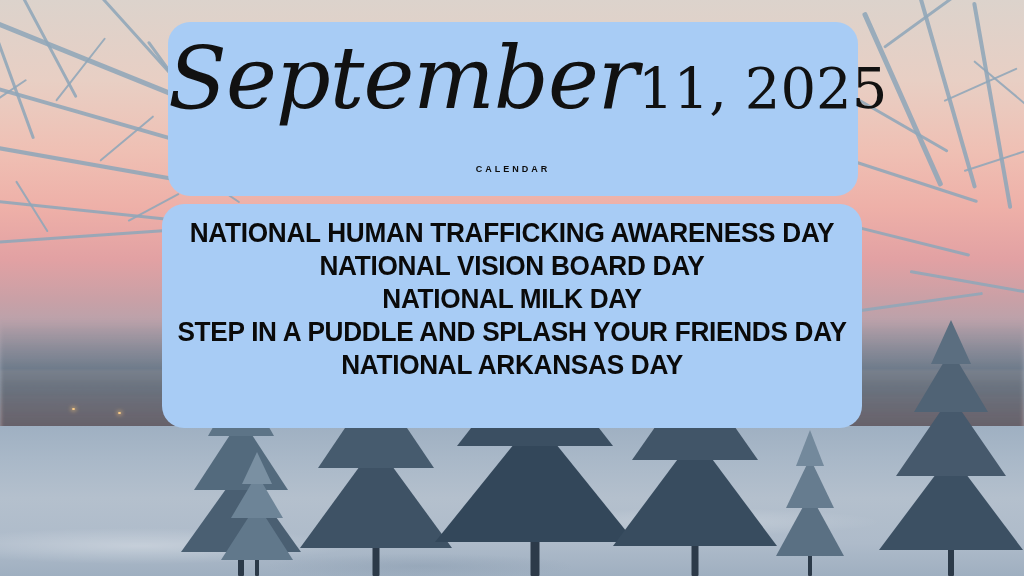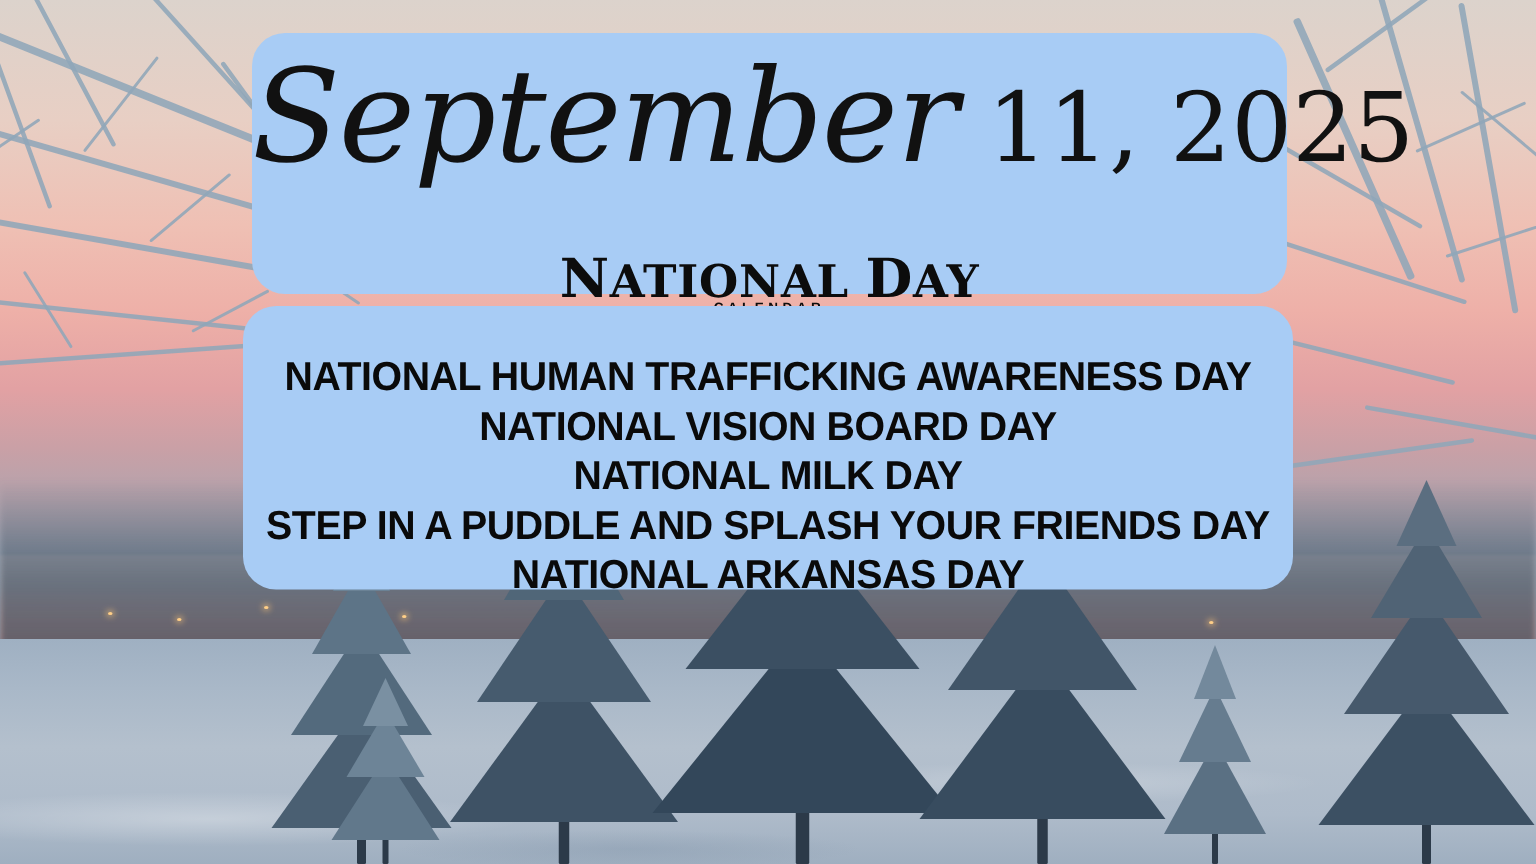--- a/index.html
+++ b/index.html
@@ -148,22 +148,22 @@
   #panel-header {
     left: 168px;
     top: 22px;
     width: 690px;
     height: 174px;
   }
   #panel-holidays {
     left: 162px;
     top: 204px;
     width: 700px;
-    height: 189px;
-    padding-top: 31px;
+    height: 224px;
+    padding-top: 13px;
   }
 
   
   .date-line {
     position: absolute;
     left: 0; right: 0;
     top: 6px;
     text-align: center;
     white-space: nowrap;
     color: #111;
@@ -171,23 +171,23 @@
   .date-script {
     font-family: "DejaVu Serif", serif;
     font-style: italic;
     font-weight: 400;
     font-size: 86px;
     letter-spacing: -1px;
   }
   .date-num {
     font-family: "DejaVu Serif", serif;
     font-weight: 400;
-    font-size: 64px;
+    font-size: 56px;
     letter-spacing: 0px;
-    margin-left: 20px;
+    margin-left: 0;
   }
 
   
   .logo {
     position: absolute;
     left: 0; right: 0;
     top: 146px;
     text-align: center;
   }
   .logo-main {
@@ -326,23 +326,20 @@
     <i style="bottom:164px; border-left-width:37px; border-right-width:37px; border-bottom-width:62px; border-bottom-color:#506375;"></i>
     <i style="bottom:212px; border-left-width:20px; border-right-width:20px; border-bottom-width:44px; border-bottom-color:#5b6e80;"></i>
   </div>
 
   <div class="panel" id="panel-header">
     <div class="date-line">
       <span class="date-script">September</span><span class="date-num">11, 2025</span>
     </div>
 
     <div class="logo">
-      <div class="logo-main">
-        <span class="big">N</span><span>ATIONAL </span><span class="big">D</span><span>AY</span>
-      </div>
       <div class="logo-sub">CALENDAR</div>
     </div>
   </div>
 
   <div class="panel" id="panel-holidays">
     <div class="holiday">NATIONAL HUMAN TRAFFICKING AWARENESS DAY</div>
     <div class="holiday">NATIONAL VISION BOARD DAY</div>
     <div class="holiday">NATIONAL MILK DAY</div>
     <div class="holiday">STEP IN A PUDDLE AND SPLASH YOUR FRIENDS DAY</div>
     <div class="holiday">NATIONAL ARKANSAS DAY</div>

